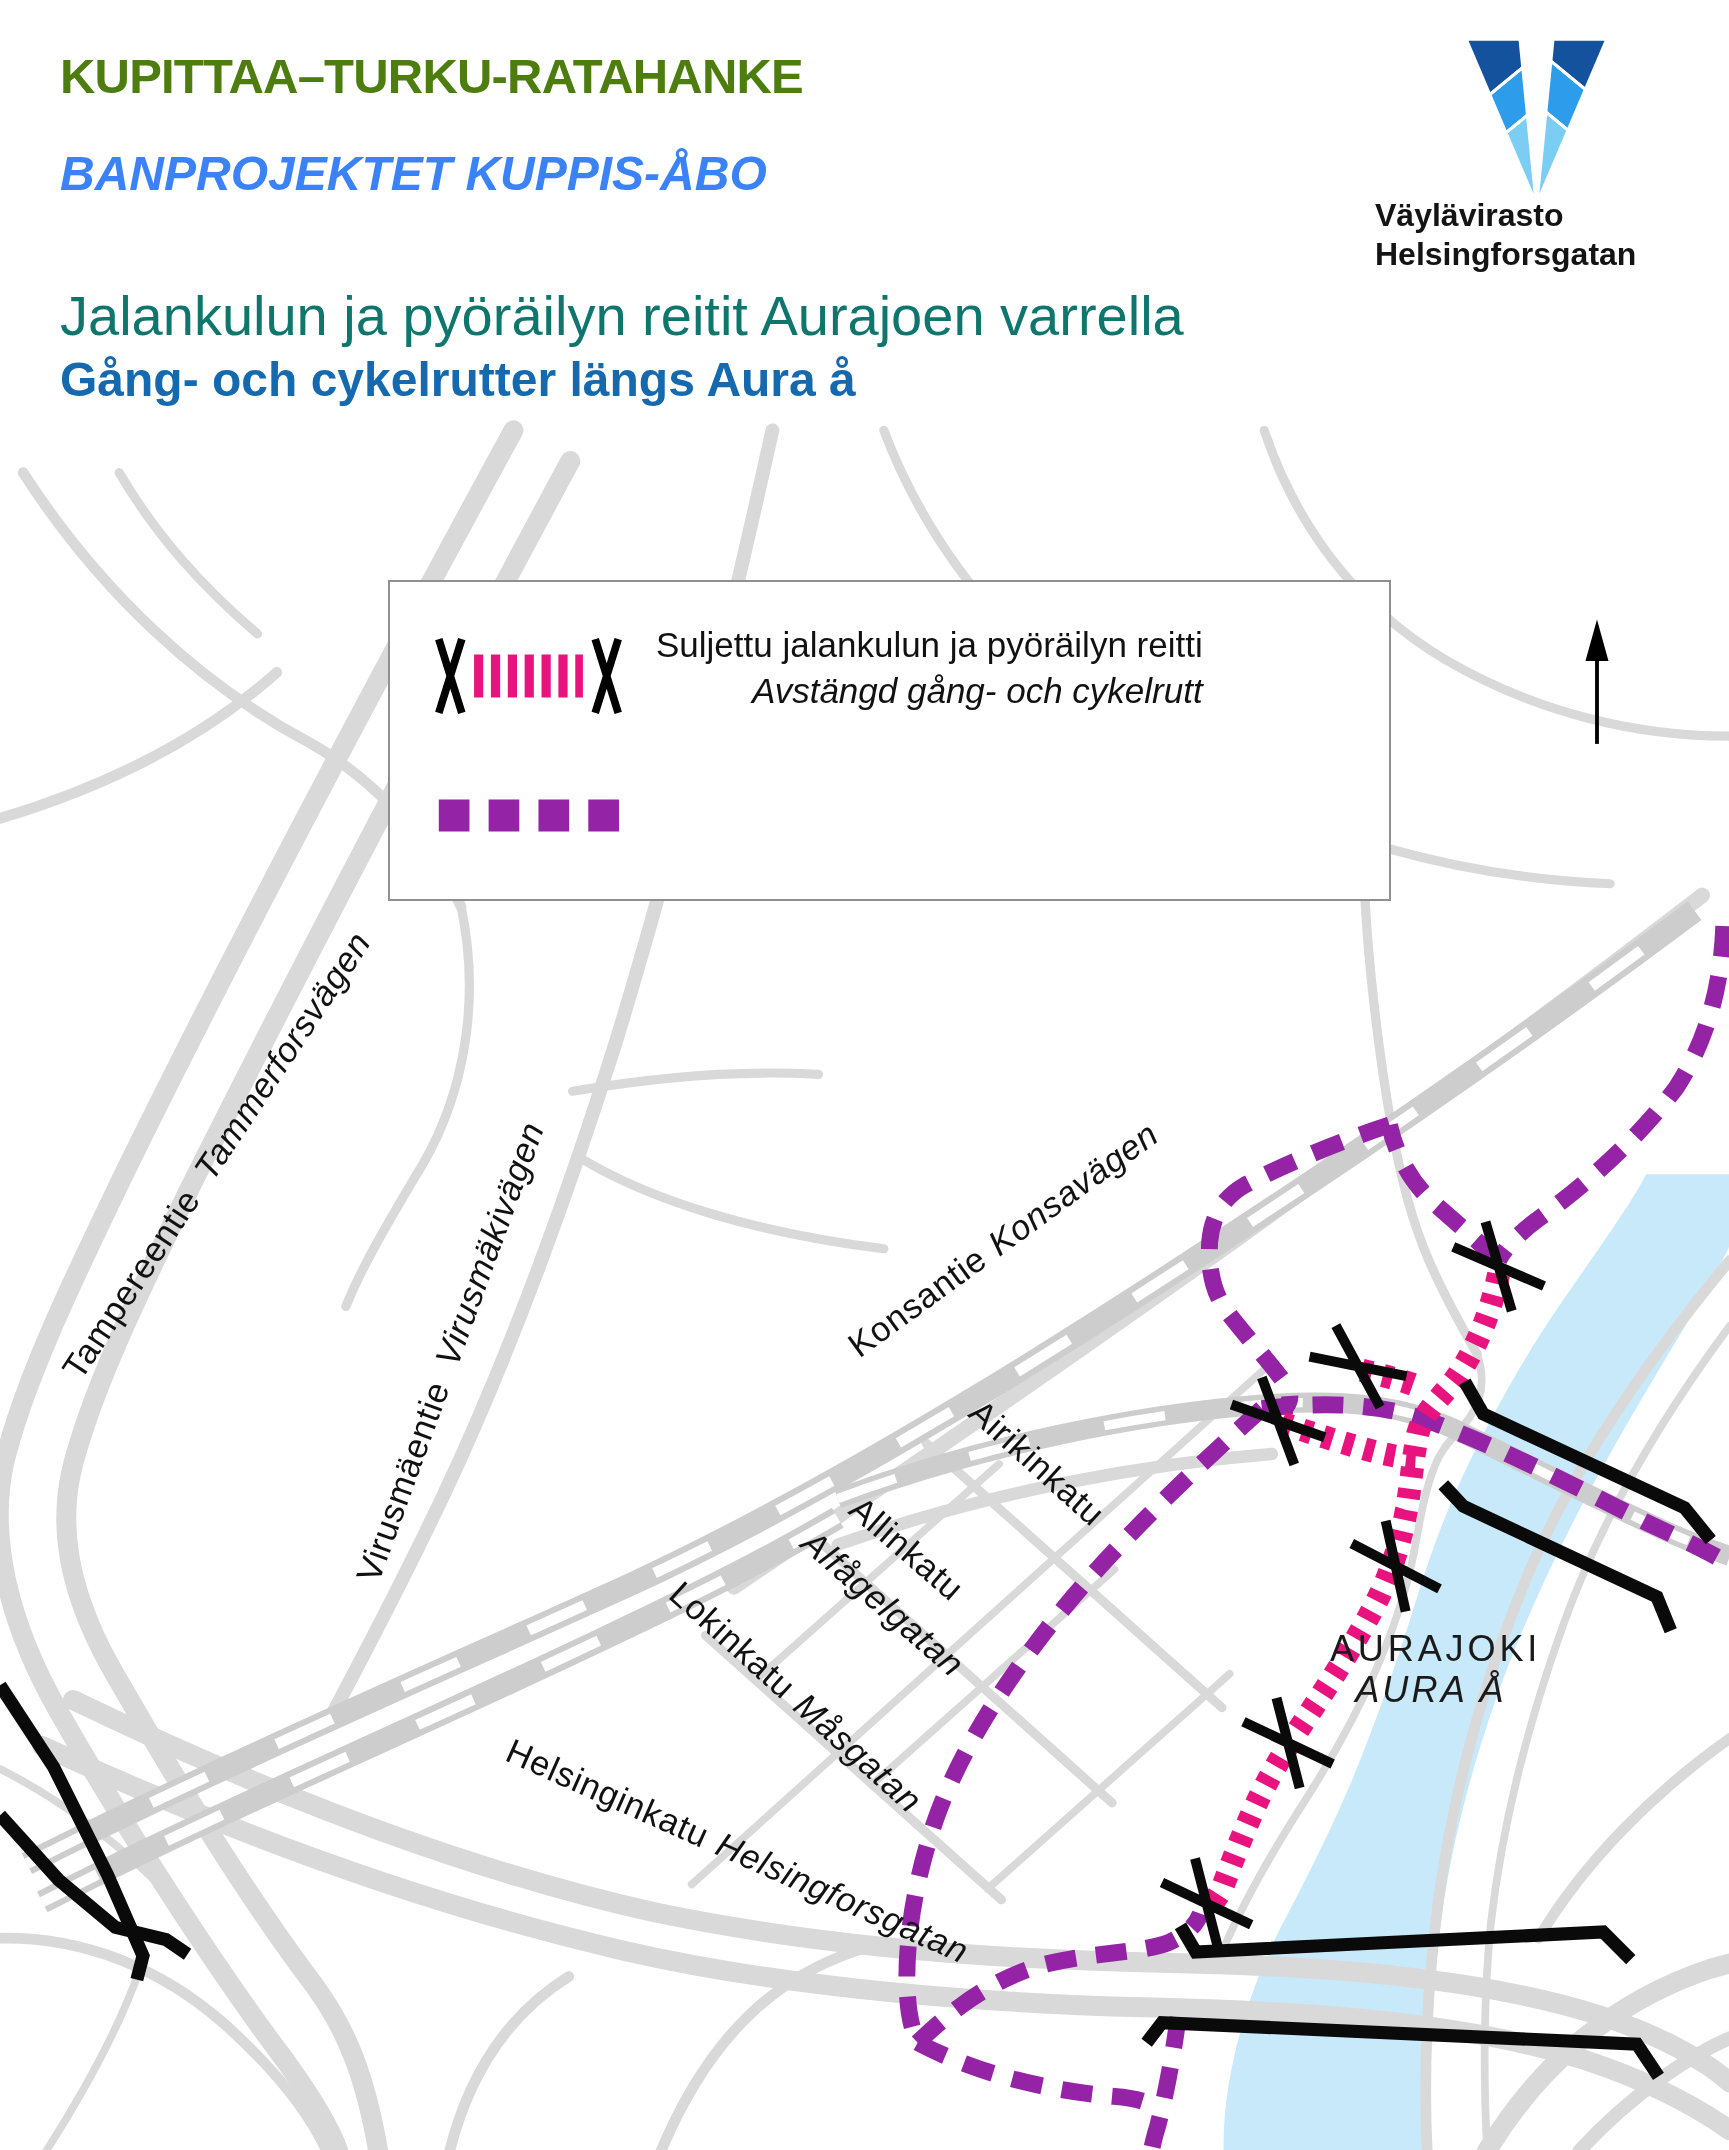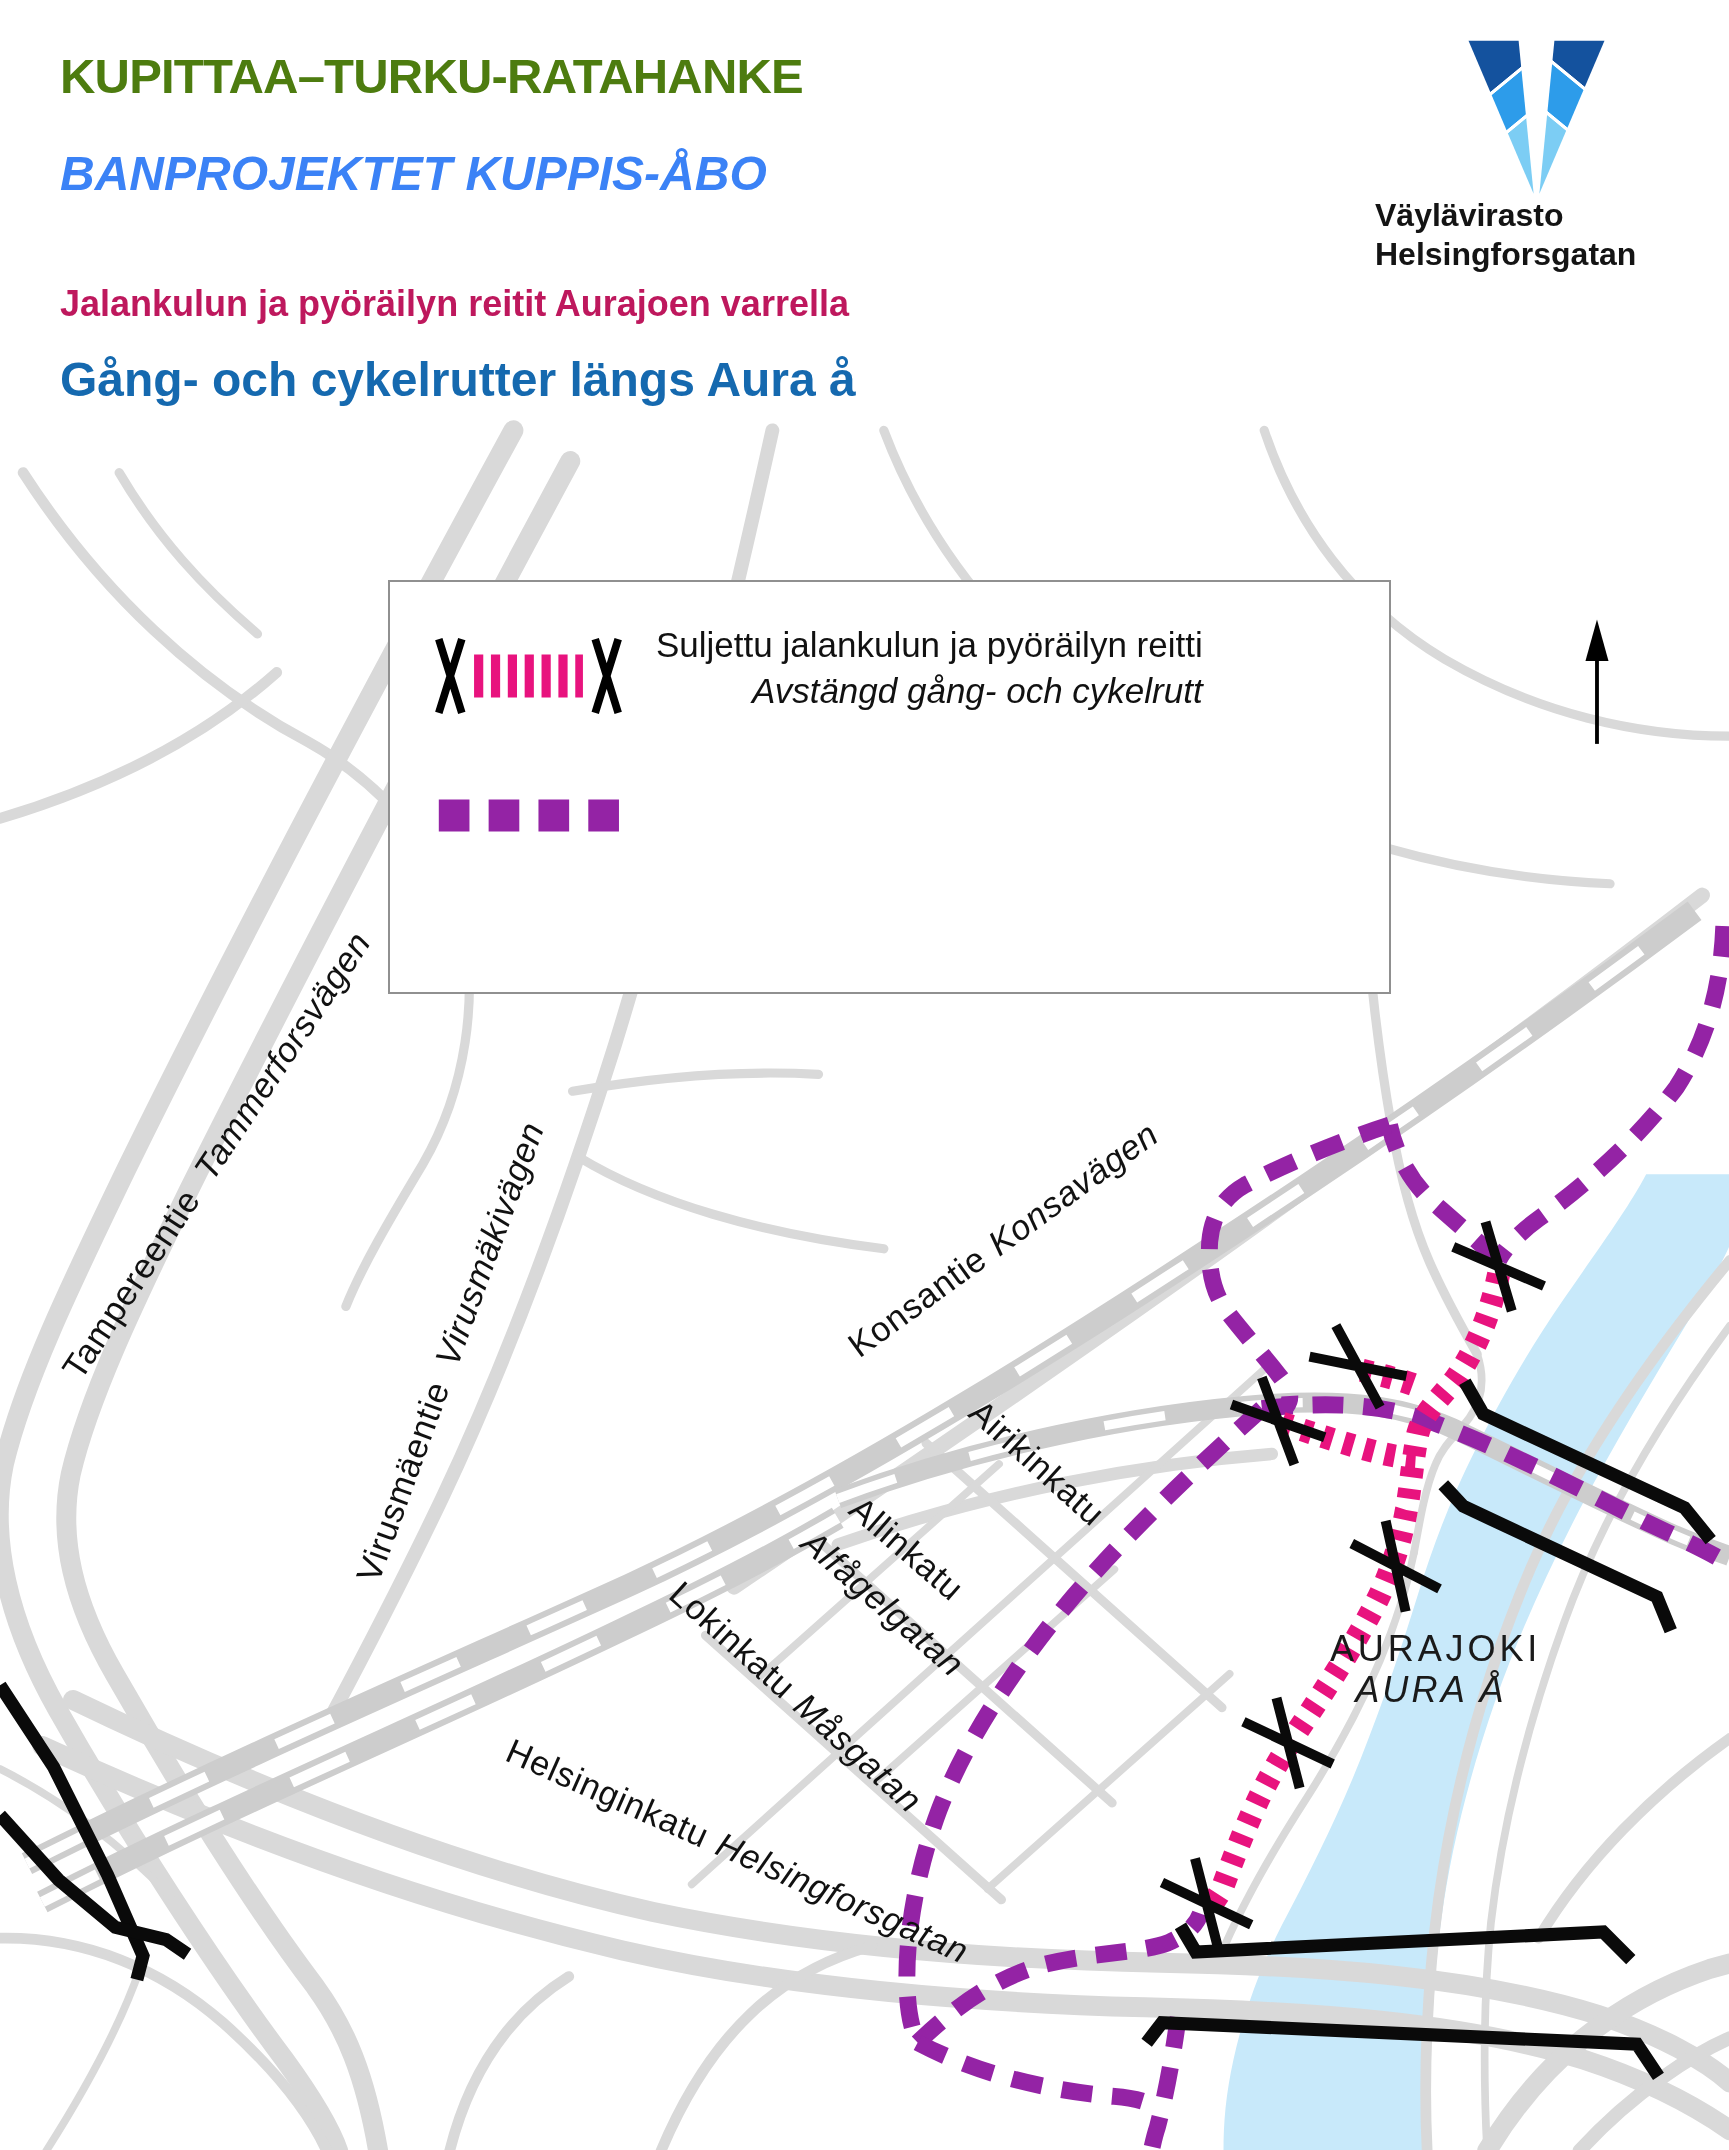--- a/index.html
+++ b/index.html
@@ -5,30 +5,30 @@
   html,body{margin:0;padding:0;background:#ffffff;}
   .poster{position:relative;width:1730px;height:2151px;background:#ffffff;overflow:hidden;
           font-family:"Liberation Sans",sans-serif;}
   .map-svg{position:absolute;left:0;top:0;z-index:1;}
   
   .hdr{position:absolute;left:60px;top:0;z-index:6;}
   .hdr .t1{position:absolute;left:0;top:48px;width:1306px;font-size:49px;font-weight:700;
            letter-spacing:-0.8px;color:#4d7c0f;white-space:nowrap;}
   .hdr .t2{position:absolute;left:0;top:146px;width:1306px;font-size:48px;font-weight:700;
            font-style:italic;color:#3b82f6;white-space:nowrap;}
-  .hdr .s1{position:absolute;left:0;top:283px;width:1460px;font-size:36px;font-weight:700;
-           color:#be185d;white-space:nowrap;}
+  .hdr .s1{position:absolute;left:0;top:283px;width:1460px;font-size:56px;font-weight:400;
+           color:#0f766e;white-space:nowrap;}
   .hdr .s2{position:absolute;left:0;top:352px;width:1460px;font-size:48px;font-weight:700;
            color:#1569AF;white-space:nowrap;}
   
   .logo{position:absolute;left:1375px;top:35px;width:323px;z-index:6;text-align:left;}
   .logo .mark{display:block;margin:0 auto;}
   .logo .ln{font-size:32px;font-weight:700;color:#141414;line-height:1.22;}
   
-  .legend{position:absolute;left:388px;top:580px;width:1003px;height:414px;background:#ffffff;
+  .legend{position:absolute;left:388px;top:580px;width:1003px;height:321px;background:#ffffff;
           border:2.3px solid #909090;z-index:5;box-sizing:border-box;padding:40px 31px 10px 35px;}
   .leg-row{display:flex;align-items:flex-start;margin-bottom:40px;}
   .leg-sym{width:231px;flex:none;}
   .leg-txt .l1{font-size:35px;color:#111;line-height:1.3;}
   .leg-txt .l2{font-size:35px;color:#111;font-style:italic;line-height:1.3;text-align:right;}
 </style>
 </head>
 <body>
 
 <div class="poster">

